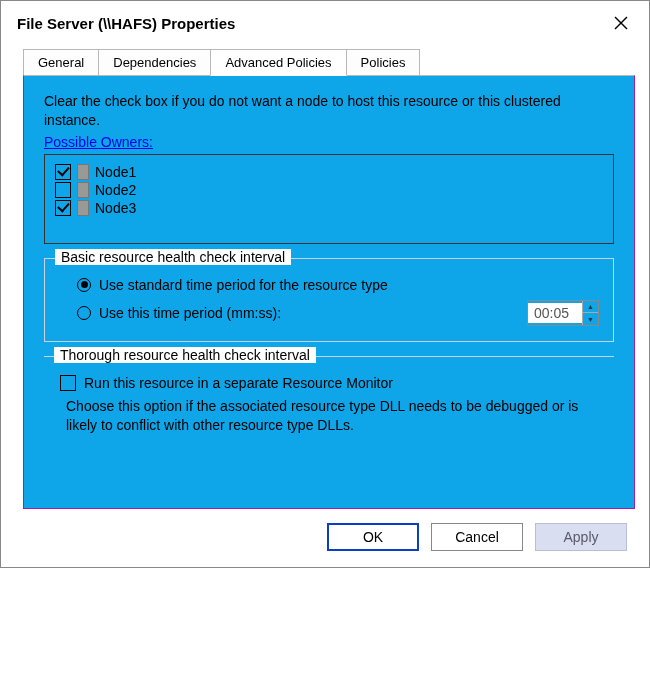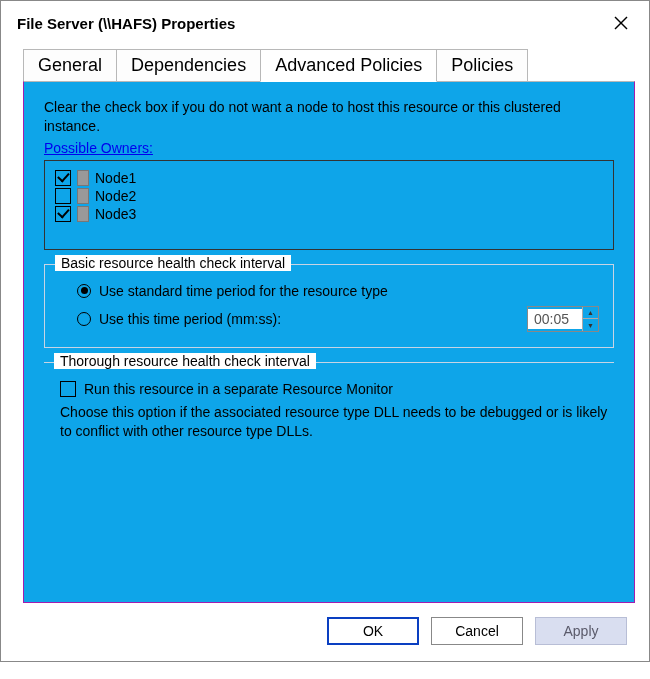--- a/index.html
+++ b/index.html
@@ -8,21 +8,21 @@
       font-family: "Segoe UI", Tahoma, sans-serif;
       font-size: 14px;
       color: #000;
       background: #fff;
       width: 650px;
       height: 679px;
       overflow: hidden;
     }
     .window {
       width: 650px;
-      height: 662px;
+      height: 568px;
       border: 1px solid #888;
       background: #fff;
       position: relative;
       display: flex;
       flex-direction: column;
     }
     .titlebar {
       display: flex;
       align-items: center;
       justify-content: space-between;
@@ -48,21 +48,21 @@
       position: relative;
     }
     .tab {
       padding: 5px 14px;
       border: 1px solid #b8b8b8;
       border-bottom: none;
       background: #fdfdfd;
       cursor: pointer;
       margin-right: -1px;
       position: relative;
-      font-size: 18px;
+      font-size: 13px;
     }
     .tab.active {
       background: #fff;
       border-bottom: 1px solid #fff;
       z-index: 2;
       margin-bottom: -1px;
     }
     .tab-panel {
       margin: 0 14px 0 22px;
       border: 1px solid #a21caf;
@@ -213,21 +213,21 @@
       margin-bottom: 0;
     }
     .check-row {
       display: flex;
       align-items: center;
       gap: 8px;
       margin: 4px 0 6px 12px;
       cursor: pointer;
     }
     .desc-text {
-      margin: 0 0 0 12px;
+      margin: 0 0 0 18px;
       line-height: 1.35;
     }
     .button-row {
       display: flex;
       justify-content: flex-end;
       gap: 12px;
       padding: 14px 22px 16px 16px;
     }
     .btn {
       min-width: 92px;

